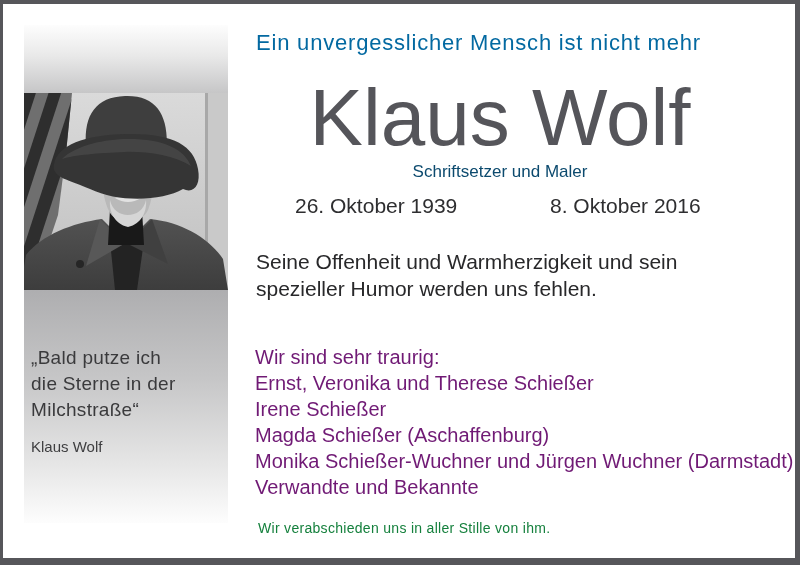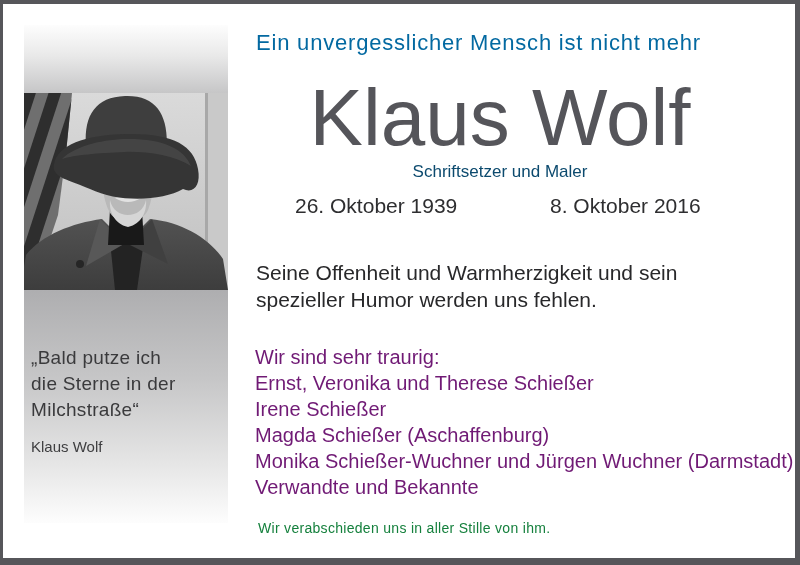--- a/index.html
+++ b/index.html
@@ -93,21 +93,21 @@
     position: absolute;
     top: 190px;
     font-size: 21px;
     color: #2e2e30;
   }
   .date-birth { left: 292px; }
   .date-death { left: 524px; margin-left: 23px; }
   .tribute {
     position: absolute;
     left: 253px;
-    top: 255px;
+    top: 244px;
     font-size: 21px;
     line-height: 27px;
     color: #28282a;
   }
   .mourning {
     position: absolute;
     left: 252px;
     top: 340px;
     font-size: 20px;
     line-height: 26px;

